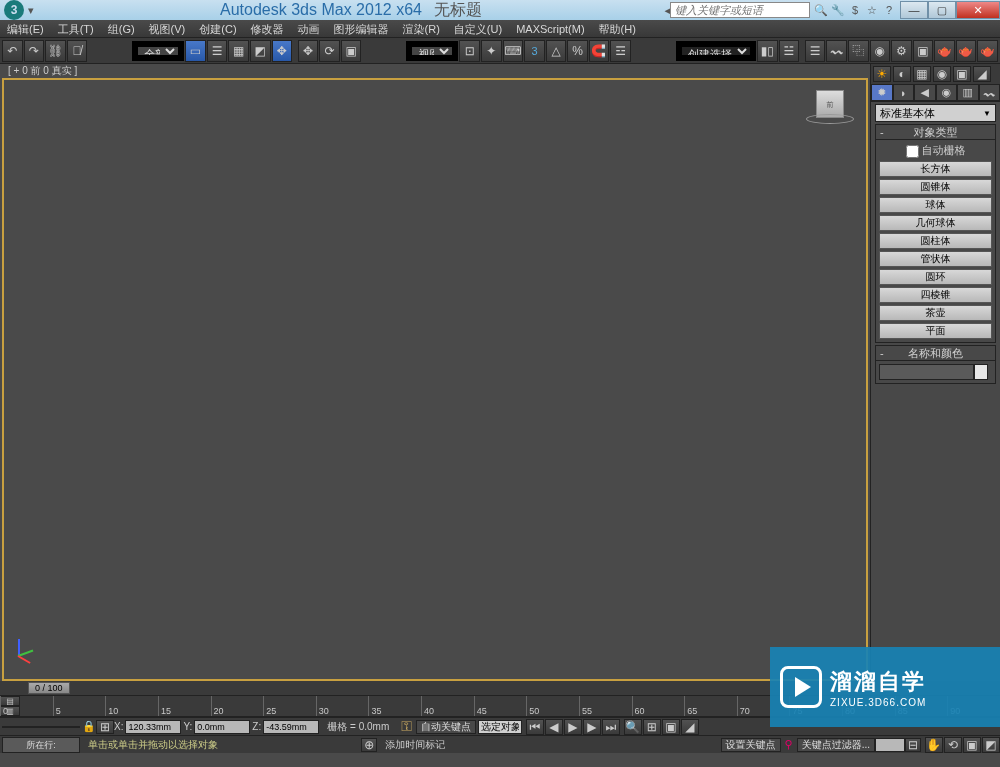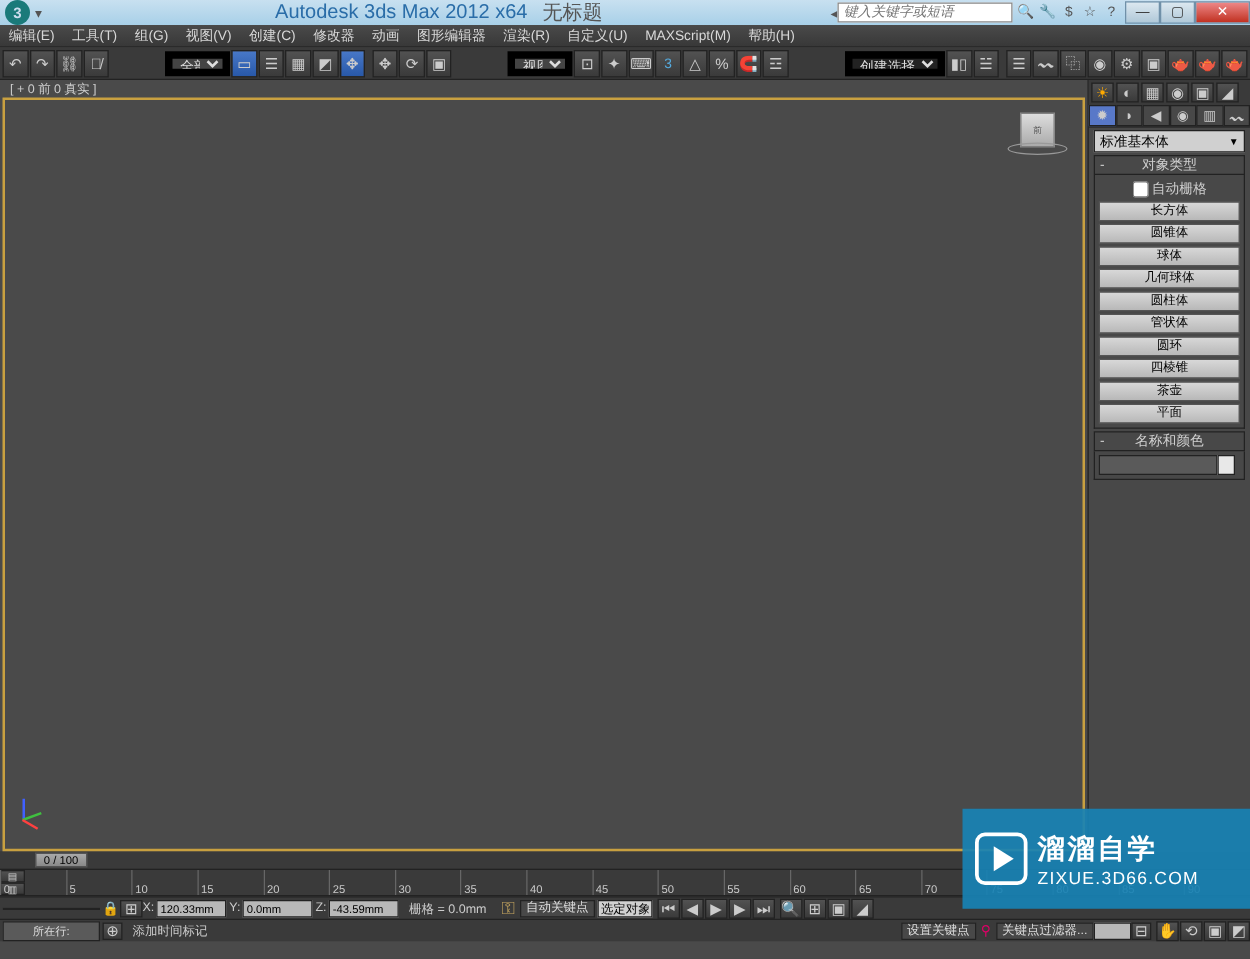--- a/index.html
+++ b/index.html
@@ -81,21 +81,21 @@
 .autokey-btn { background:#484848; border:1px solid #222; color:#ddd; padding:0 4px; height:14px; font-size:10px; line-height:12px; }
 .sel-dd { background:#d0d0d0; border:1px solid #222; height:14px; padding:0 2px; font-size:10px; margin-left:2px; }
 .nav-btns { display:flex; gap:1px; margin-left:4px; }
 .nav-btns .tbtn { width:18px; height:16px; }
 
 .watermark { position:absolute; right:0; bottom:40px; width:230px; height:80px; background:rgba(24,130,180,0.92); display:flex; align-items:center; padding:0 10px; gap:8px; }
 .watermark .play { width:42px; height:42px; border:3px solid #fff; border-radius:8px; display:flex; align-items:center; justify-content:center; }
 .watermark .play div { width:0; height:0; border-left:16px solid #fff; border-top:10px solid transparent; border-bottom:10px solid transparent; margin-left:4px; }
 .watermark .txt { color:#fff; }
 .watermark .txt .big { font-size:22px; font-weight:bold; letter-spacing:2px; }
-.watermark .txt .small { font-size:14px; letter-spacing:1px; }
+.watermark .txt .small { font-size:10px; letter-spacing:1px; }
 </style>
 </head>
 <body>
 
 <div class="titlebar">
   <div class="app-icon">3</div>
   <span style="color:#555;margin-right:4px;">▾</span>
   <div class="title-spacer"></div>
   <span class="title-text">Autodesk 3ds Max  2012  x64</span>
   <span class="title-text title-untitled">无标题</span>
@@ -342,20 +342,21 @@
       <div class="tbtn">🔍</div>
       <div class="tbtn">⊞</div>
       <div class="tbtn">▣</div>
       <div class="tbtn">◢</div>
     </div>
   </div>
   <div class="status-row">
     <div class="status-left">
       <div class="seg" style="flex:2;">所在行:</div>
     </div>
+    <div class="status-text">单击或单击并拖动以选择对象</div>
     <div class="tbtn" style="width:16px;height:14px;">⊕</div>
     <span class="grid-txt">添加时间标记</span>
     <div style="flex:1"></div>
     <div class="autokey-btn">设置关键点</div>
     <span style="color:#d06;margin:0 4px;">⚲</span>
     <div class="autokey-btn">关键点过滤器...</div>
     <input class="coord-in" style="width: 30px;">
     <div class="tbtn" style="width:16px;height:14px;">⊟</div>
     <div class="nav-btns">
       <div class="tbtn">✋</div>

